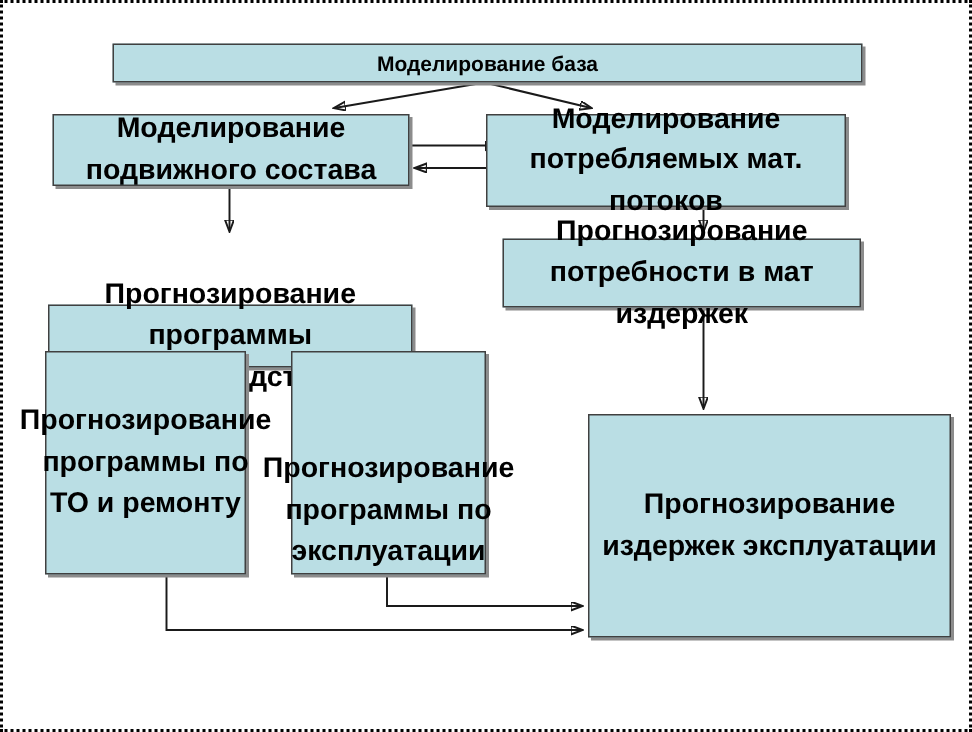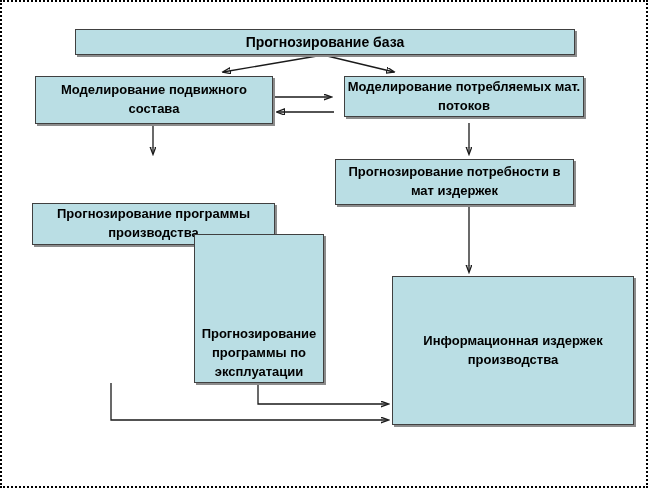--- a/index.html
+++ b/index.html
@@ -30,27 +30,27 @@
     box-sizing: border-box;
     background: var(--node-fill, #badee4);
     border: 1px solid var(--node-border, #404040);
     box-shadow: 2px 2px 0 var(--node-shadow, #8c8c8c);
     display: flex;
     align-items: center;
     justify-content: center;
     text-align: center;
     color: #000000;
     font-weight: bold;
-    font-size: 13px;
+    font-size: 19px;
     line-height: 1.45;
     padding: 0 2px;
   }
   #n-info   { left: 73px;  top: 27px;  width: 500px; height: 26px; font-size: 14px; }
   #n-r2l    { left: 33px;  top: 74px;  width: 238px; height: 48px; }
-  #n-r2r    { left: 342px; top: 74px;  width: 240px; height: 41px; }
+  #n-r2r    { left: 322px; top: 74px;  width: 240px; height: 62px; }
   #n-r3l    { left: 30px;  top: 157px; width: 243px; height: 42px; margin-top: 44px; }
   #n-r3r    { left: 333px; top: 157px; width: 239px; height: 46px; }
   #n-r4l    { left: 28px;  top: 232px; width: 134px; height: 149px; }
   #n-r4m    { left: 192px; top: 232px; width: 130px; height: 149px; align-items: flex-end; }
   #n-big    { left: 390px; top: 274px; width: 242px; height: 149px; }
   .connectors path, .connectors line, .connectors polyline {
     stroke: var(--arrow-color, #1a1a1a);
     stroke-width: 1.3;
     fill: none;
   }
@@ -73,41 +73,44 @@
     <path d="M151,122 L151,152" marker-end="url(#ah)"></path>
     <path d="M467,121 L467,152" marker-end="url(#ah)"></path>
     <path d="M115,202 L115,228" marker-end="url(#ah)"></path>
     <path d="M237,202 L237,228" marker-end="url(#ah)"></path>
     <path d="M467,203 L467,270" marker-end="url(#ah)"></path>
     <path d="M256,381 L256,402 L386,402" marker-end="url(#ah)"></path>
     <path d="M109,381 L109,418 L386,418" marker-end="url(#ah)"></path>
   </svg>
 
   <div class="node" id="n-info">
-    <span>Прогнозирование база</span>
+    <span>Моделирование база</span>
   </div>
 
   <div class="node" id="n-r2l">
     <span>Моделирование подвижного состава</span>
   </div>
 
   <div class="node" id="n-r2r">
     <span>Моделирование потребляемых мат. потоков</span>
   </div>
 
   <div class="node" id="n-r3l">
     <span>Прогнозирование программы производства</span>
   </div>
 
   <div class="node" id="n-r3r">
     <span>Прогнозирование потребности в мат издержек</span>
   </div>
 
+  <div class="node" id="n-r4l">
+    <span>Прогнозирование программы по ТО и ремонту</span>
+  </div>
 
   <div class="node" id="n-r4m">
     <span>Прогнозирование программы по эксплуатации</span>
   </div>
 
   <div class="node" id="n-big">
-    <span>Информационная издержек производства</span>
+    <span>Прогнозирование издержек эксплуатации</span>
   </div>
 
 </div>
 
 </body></html>

